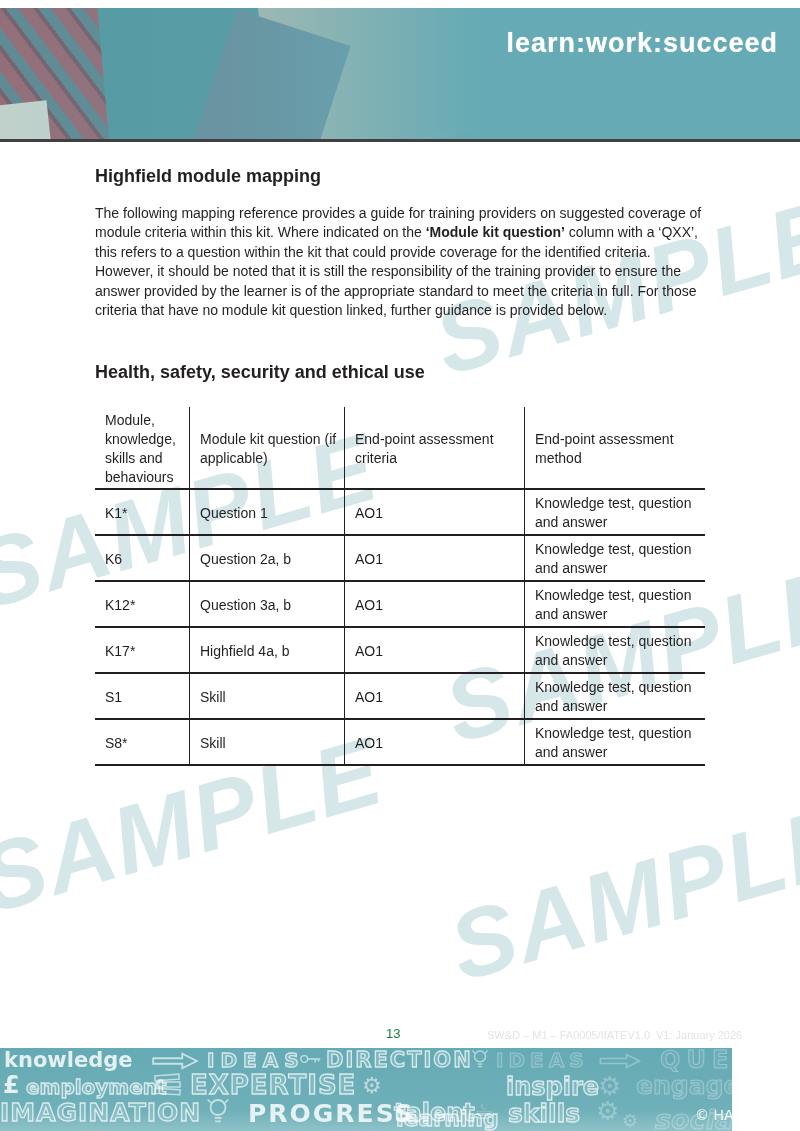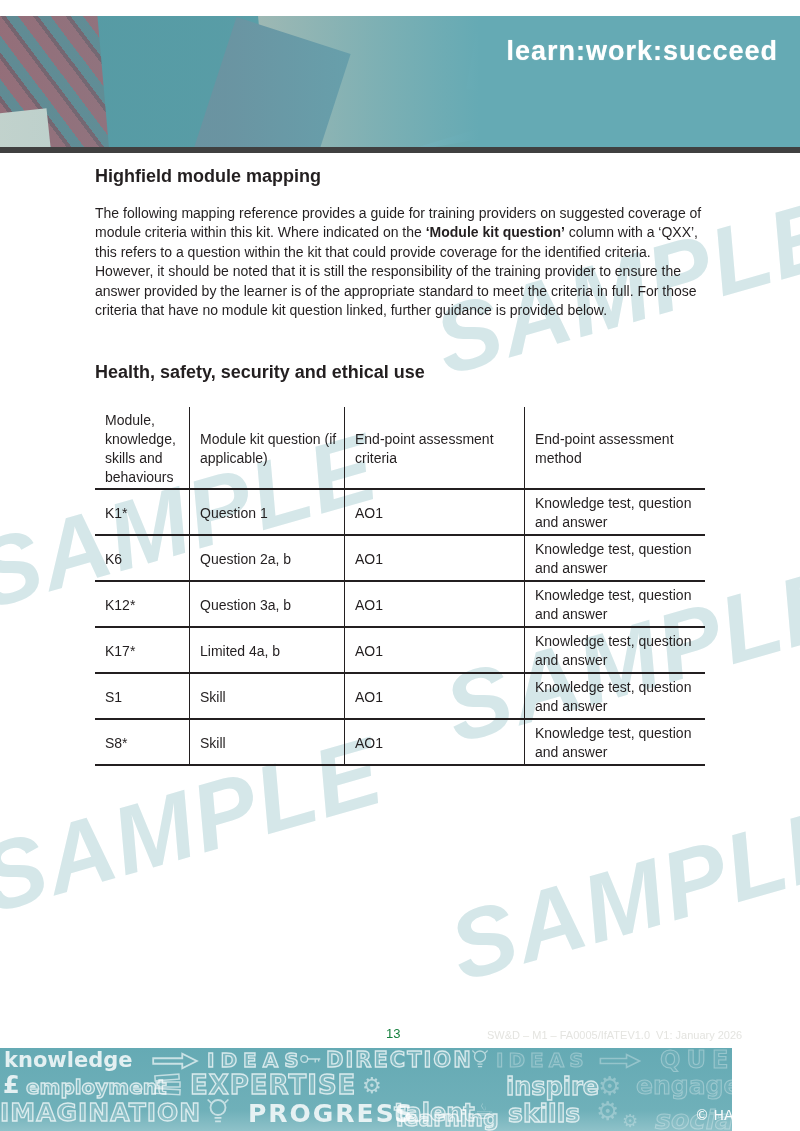--- a/index.html
+++ b/index.html
@@ -1,20 +1,20 @@
 <!DOCTYPE html>
 <html><head>
 <meta charset="utf-8">
 <style>
   html,body{margin:0;padding:0;background:#ffffff;}
   .page{position:relative;width:800px;height:1131px;background:#ffffff;overflow:hidden;
         font-family:"Liberation Sans", sans-serif;color:#231f20;}
 
   
-  .hero{position:absolute;left:0;top:16px;width:800px;height:131px;background:#65aab4;overflow:hidden;border-bottom:6px solid #404040;}
+  .hero{position:absolute;left:0;top:8px;width:800px;height:131px;background:#65aab4;overflow:hidden;border-bottom:3px solid #404040;}
   .hero .shape{position:absolute;}
   .hero-tint{position:absolute;inset:0;
       background:linear-gradient(90deg, rgba(101,170,180,0.30) 0%, rgba(101,170,180,0.42) 28%,
                  rgba(101,170,180,0.80) 48%, #65aab4 60%);}
   .tagline{position:absolute;top:20px;right:22px;font-size:27px;font-weight:700;color:#ffffff;
            letter-spacing:1px;text-shadow:0 0 1px rgba(255,255,255,0.7);}
 
   
   .wm{position:absolute;font-style:italic;font-weight:700;font-size:96px;letter-spacing:2px;
       color:#d5e7e9;white-space:nowrap;transform:rotate(-16deg);z-index:1;user-select:none;}
@@ -104,21 +104,21 @@
         <div class="tcell">Knowledge test, question and answer</div>
       </div>
       <div class="trow tbody">
         <div class="tcell sep">K12*</div>
         <div class="tcell sep">Question 3a, b</div>
         <div class="tcell sep">AO1</div>
         <div class="tcell">Knowledge test, question and answer</div>
       </div>
       <div class="trow tbody">
         <div class="tcell sep">K17*</div>
-        <div class="tcell sep">Limited 4a, b</div>
+        <div class="tcell sep">Highfield 4a, b</div>
         <div class="tcell sep">AO1</div>
         <div class="tcell">Knowledge test, question and answer</div>
       </div>
       <div class="trow tbody">
         <div class="tcell sep">S1</div>
         <div class="tcell sep">Skill</div>
         <div class="tcell sep">AO1</div>
         <div class="tcell">Knowledge test, question and answer</div>
       </div>
       <div class="trow tbody">

